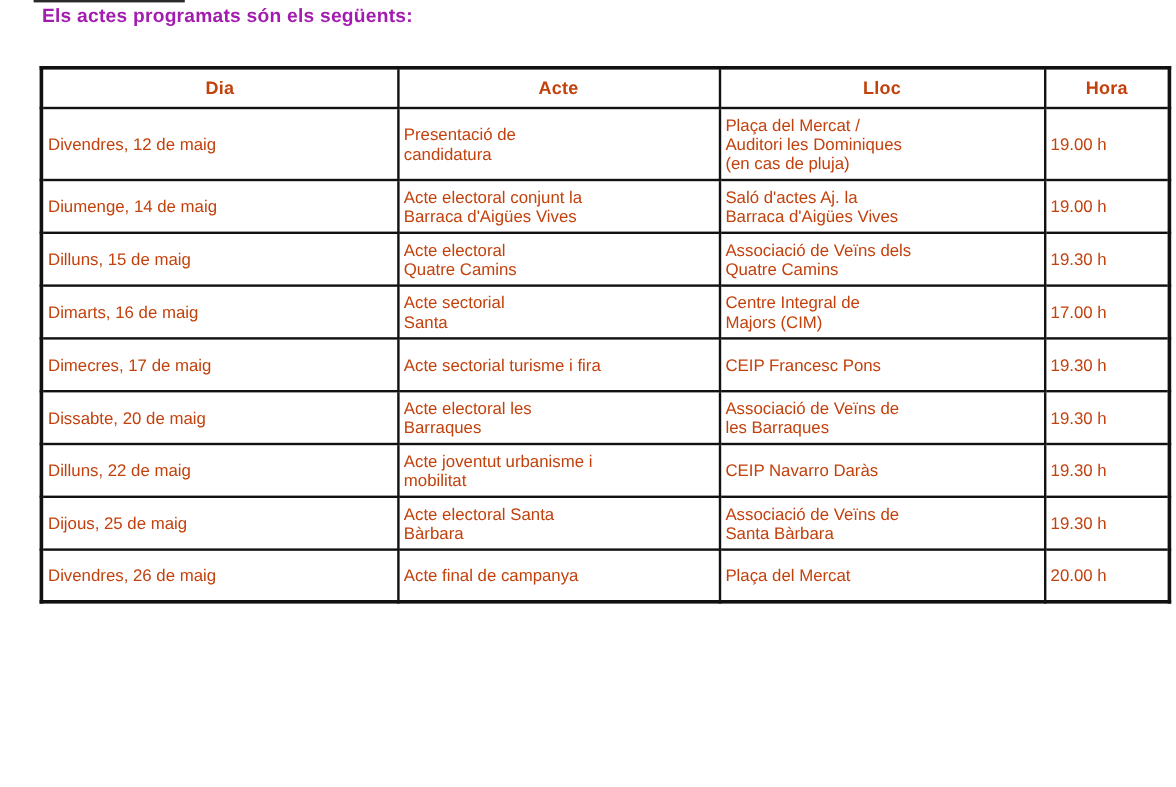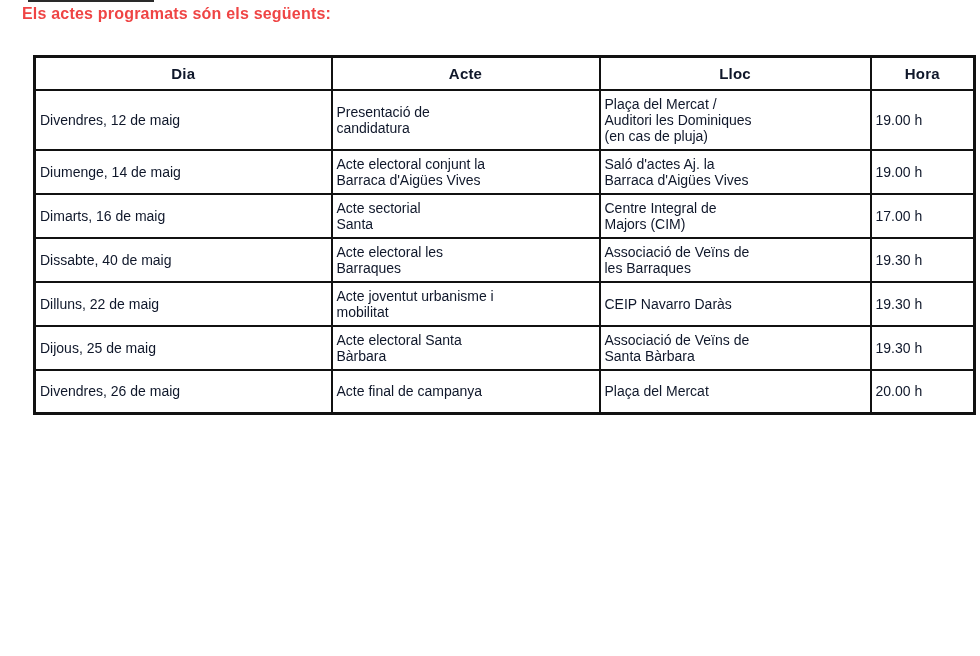--- a/index.html
+++ b/index.html
@@ -16,41 +16,41 @@
   .clipped-artifact {
     position: absolute;
     left: 28px;
     top: 0;
     width: 126px;
     height: 2px;
     background: #2a2a2a;
   }
   .intro {
     position: absolute;
-    left: 22px;
+    left: 35px;
     top: 5px;
     font-size: 16px;
     font-weight: bold;
-    color: #ef4444;
+    color: #a21caf;
     letter-spacing: 0.2px;
   }
   table.events {
     position: absolute;
     left: 33px;
     top: 55px;
     width: 940px;
     border-collapse: collapse;
     table-layout: fixed;
     border: 3px solid #111111;
   }
   table.events th,
   table.events td {
     border: 2px solid #111111;
     vertical-align: middle;
-    color: #0f172a;
+    color: #c2410c;
   }
   table.events th {
     height: 33px;
     font-size: 15px;
     font-weight: bold;
     letter-spacing: 0.2px;
   }
   table.events tbody tr { height: 44px; }
   table.events td {
     font-size: 14px;
@@ -99,29 +99,43 @@
         </tr>
         <tr>
           <td>Diumenge, 14 de maig</td>
           <td>Acte electoral conjunt la
 Barraca d'Aigües Vives</td>
           <td>Saló d'actes Aj. la
 Barraca d'Aigües Vives</td>
           <td>19.00 h</td>
         </tr>
         <tr>
+          <td>Dilluns, 15 de maig</td>
+          <td>Acte electoral
+Quatre Camins</td>
+          <td>Associació de Veïns dels
+Quatre Camins</td>
+          <td>19.30 h</td>
+        </tr>
+        <tr>
           <td>Dimarts, 16 de maig</td>
           <td>Acte sectorial
 Santa</td>
           <td>Centre Integral de
 Majors (CIM)</td>
           <td>17.00 h</td>
         </tr>
         <tr>
-          <td>Dissabte, 40 de maig</td>
+          <td>Dimecres, 17 de maig</td>
+          <td>Acte sectorial turisme i fira</td>
+          <td>CEIP Francesc Pons</td>
+          <td>19.30 h</td>
+        </tr>
+        <tr>
+          <td>Dissabte, 20 de maig</td>
           <td>Acte electoral les
 Barraques</td>
           <td>Associació de Veïns de
 les Barraques</td>
           <td>19.30 h</td>
         </tr>
         <tr>
           <td>Dilluns, 22 de maig</td>
           <td>Acte joventut urbanisme i
 mobilitat</td>

